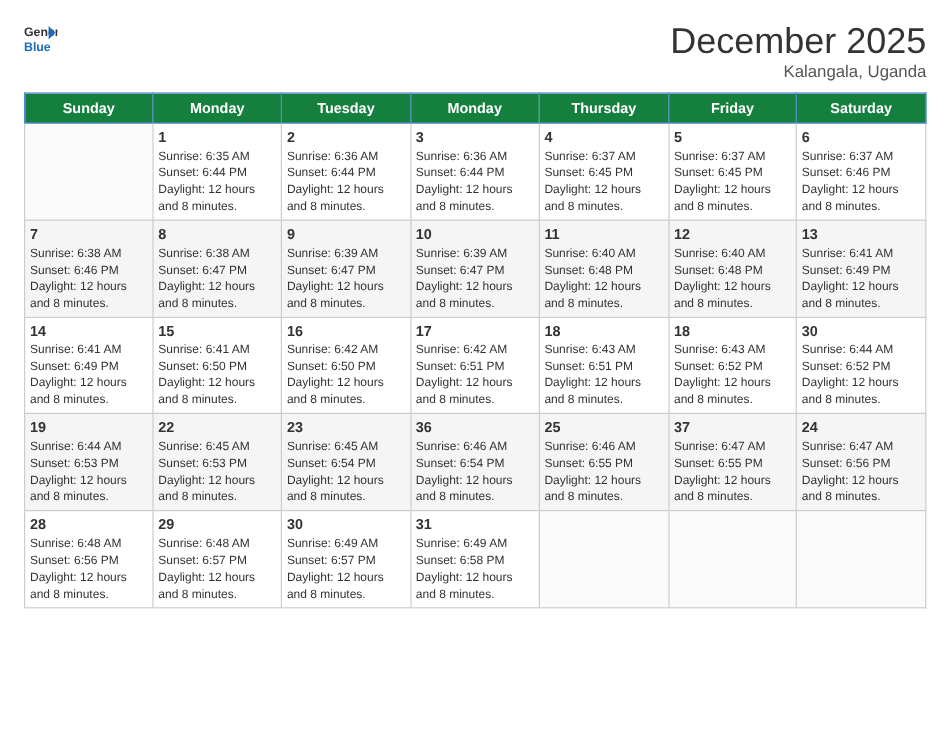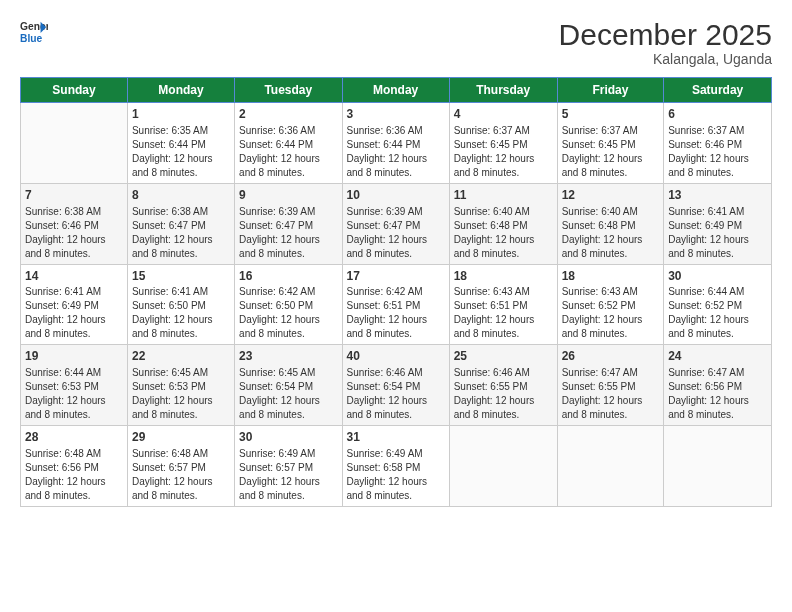--- a/index.html
+++ b/index.html
@@ -212,29 +212,29 @@
           </td>
           <td>
             <span class="cell-day">22</span>
             <span class="cell-info">Sunrise: 6:45 AM<br>Sunset: 6:53 PM<br>Daylight: 12 hours<br>and 8 minutes.</span>
           </td>
           <td>
             <span class="cell-day">23</span>
             <span class="cell-info">Sunrise: 6:45 AM<br>Sunset: 6:54 PM<br>Daylight: 12 hours<br>and 8 minutes.</span>
           </td>
           <td>
-            <span class="cell-day">40</span>
+            <span class="cell-day">36</span>
             <span class="cell-info">Sunrise: 6:46 AM<br>Sunset: 6:54 PM<br>Daylight: 12 hours<br>and 8 minutes.</span>
           </td>
           <td>
             <span class="cell-day">25</span>
             <span class="cell-info">Sunrise: 6:46 AM<br>Sunset: 6:55 PM<br>Daylight: 12 hours<br>and 8 minutes.</span>
           </td>
           <td>
-            <span class="cell-day">26</span>
+            <span class="cell-day">37</span>
             <span class="cell-info">Sunrise: 6:47 AM<br>Sunset: 6:55 PM<br>Daylight: 12 hours<br>and 8 minutes.</span>
           </td>
           <td>
             <span class="cell-day">24</span>
             <span class="cell-info">Sunrise: 6:47 AM<br>Sunset: 6:56 PM<br>Daylight: 12 hours<br>and 8 minutes.</span>
           </td>
         </tr>
         <tr>
           <td>
             <span class="cell-day">28</span>

